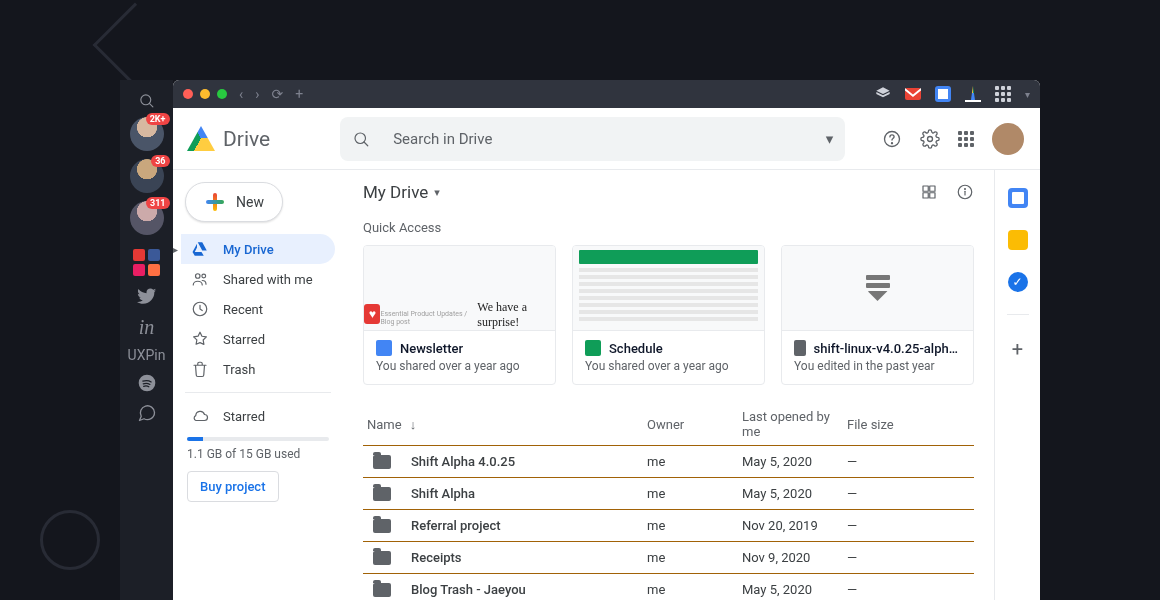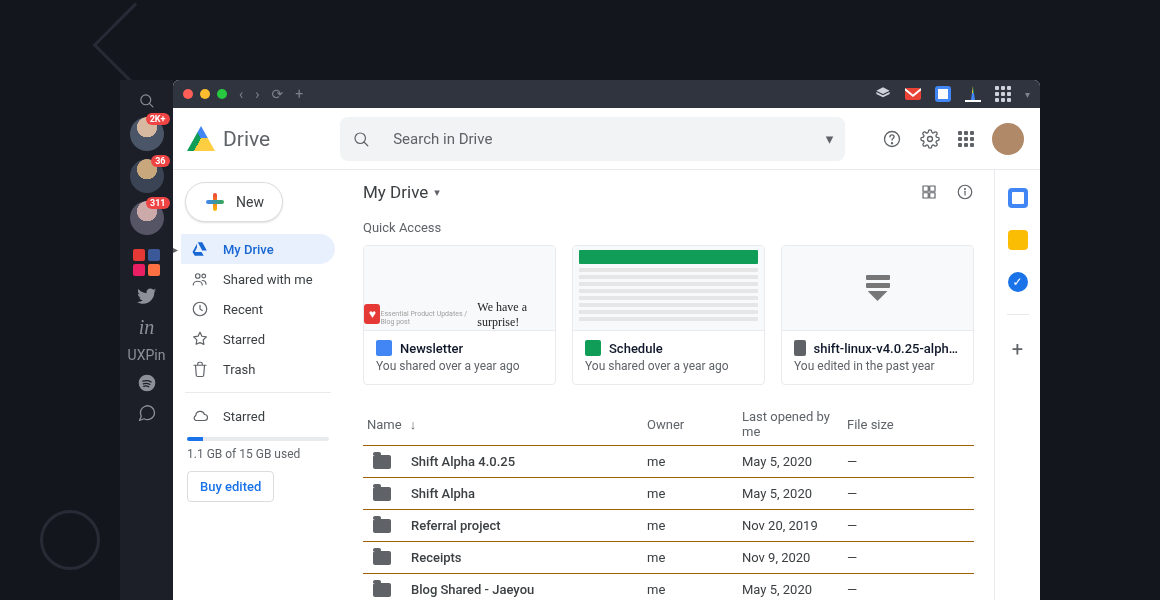--- a/index.html
+++ b/index.html
@@ -321,21 +321,21 @@
             <svg width="18" height="18" viewBox="0 0 24 24" class="icon-stroke">
               <path d="M18 18a4 4 0 0 0 0-8 6 6 0 0 0-11.7 1.5A3.5 3.5 0 0 0 6.5 18H18z"></path>
             </svg>
           </span>
         <span>Starred</span>
       </div>
       <div class="storage-bar">
           <div></div>
         </div>
       <div class="storage-txt">1.1 GB of 15 GB used</div>
-      <div class="buy-btn">Buy edited</div>
+      <div class="buy-btn">Buy project</div>
     </div>
 
     <div class="main">
       <div class="content">
         <div class="crumb-row">
           <div class="crumb">
             <span>My Drive</span>
             <span class="dd">▾</span>
           </div>
           <div class="view-icons">
@@ -456,21 +456,21 @@
                   <span class="folder-ico"></span>
                   <span>Receipts</span>
                 </div>
                 <div class="th-owner">me</div>
                 <div class="th-opened">Nov 9, 2020</div>
                 <div class="th-size">—</div>
               </div>
               <div class="trow">
                 <div class="th-name">
                   <span class="folder-ico"></span>
-                  <span>Blog Shared - Jaeyou</span>
+                  <span>Blog Trash - Jaeyou</span>
                 </div>
                 <div class="th-owner">me</div>
                 <div class="th-opened">May 5, 2020</div>
                 <div class="th-size">—</div>
               </div>
             </div>
         </div>
       </div>
 
       <div class="siderail">

